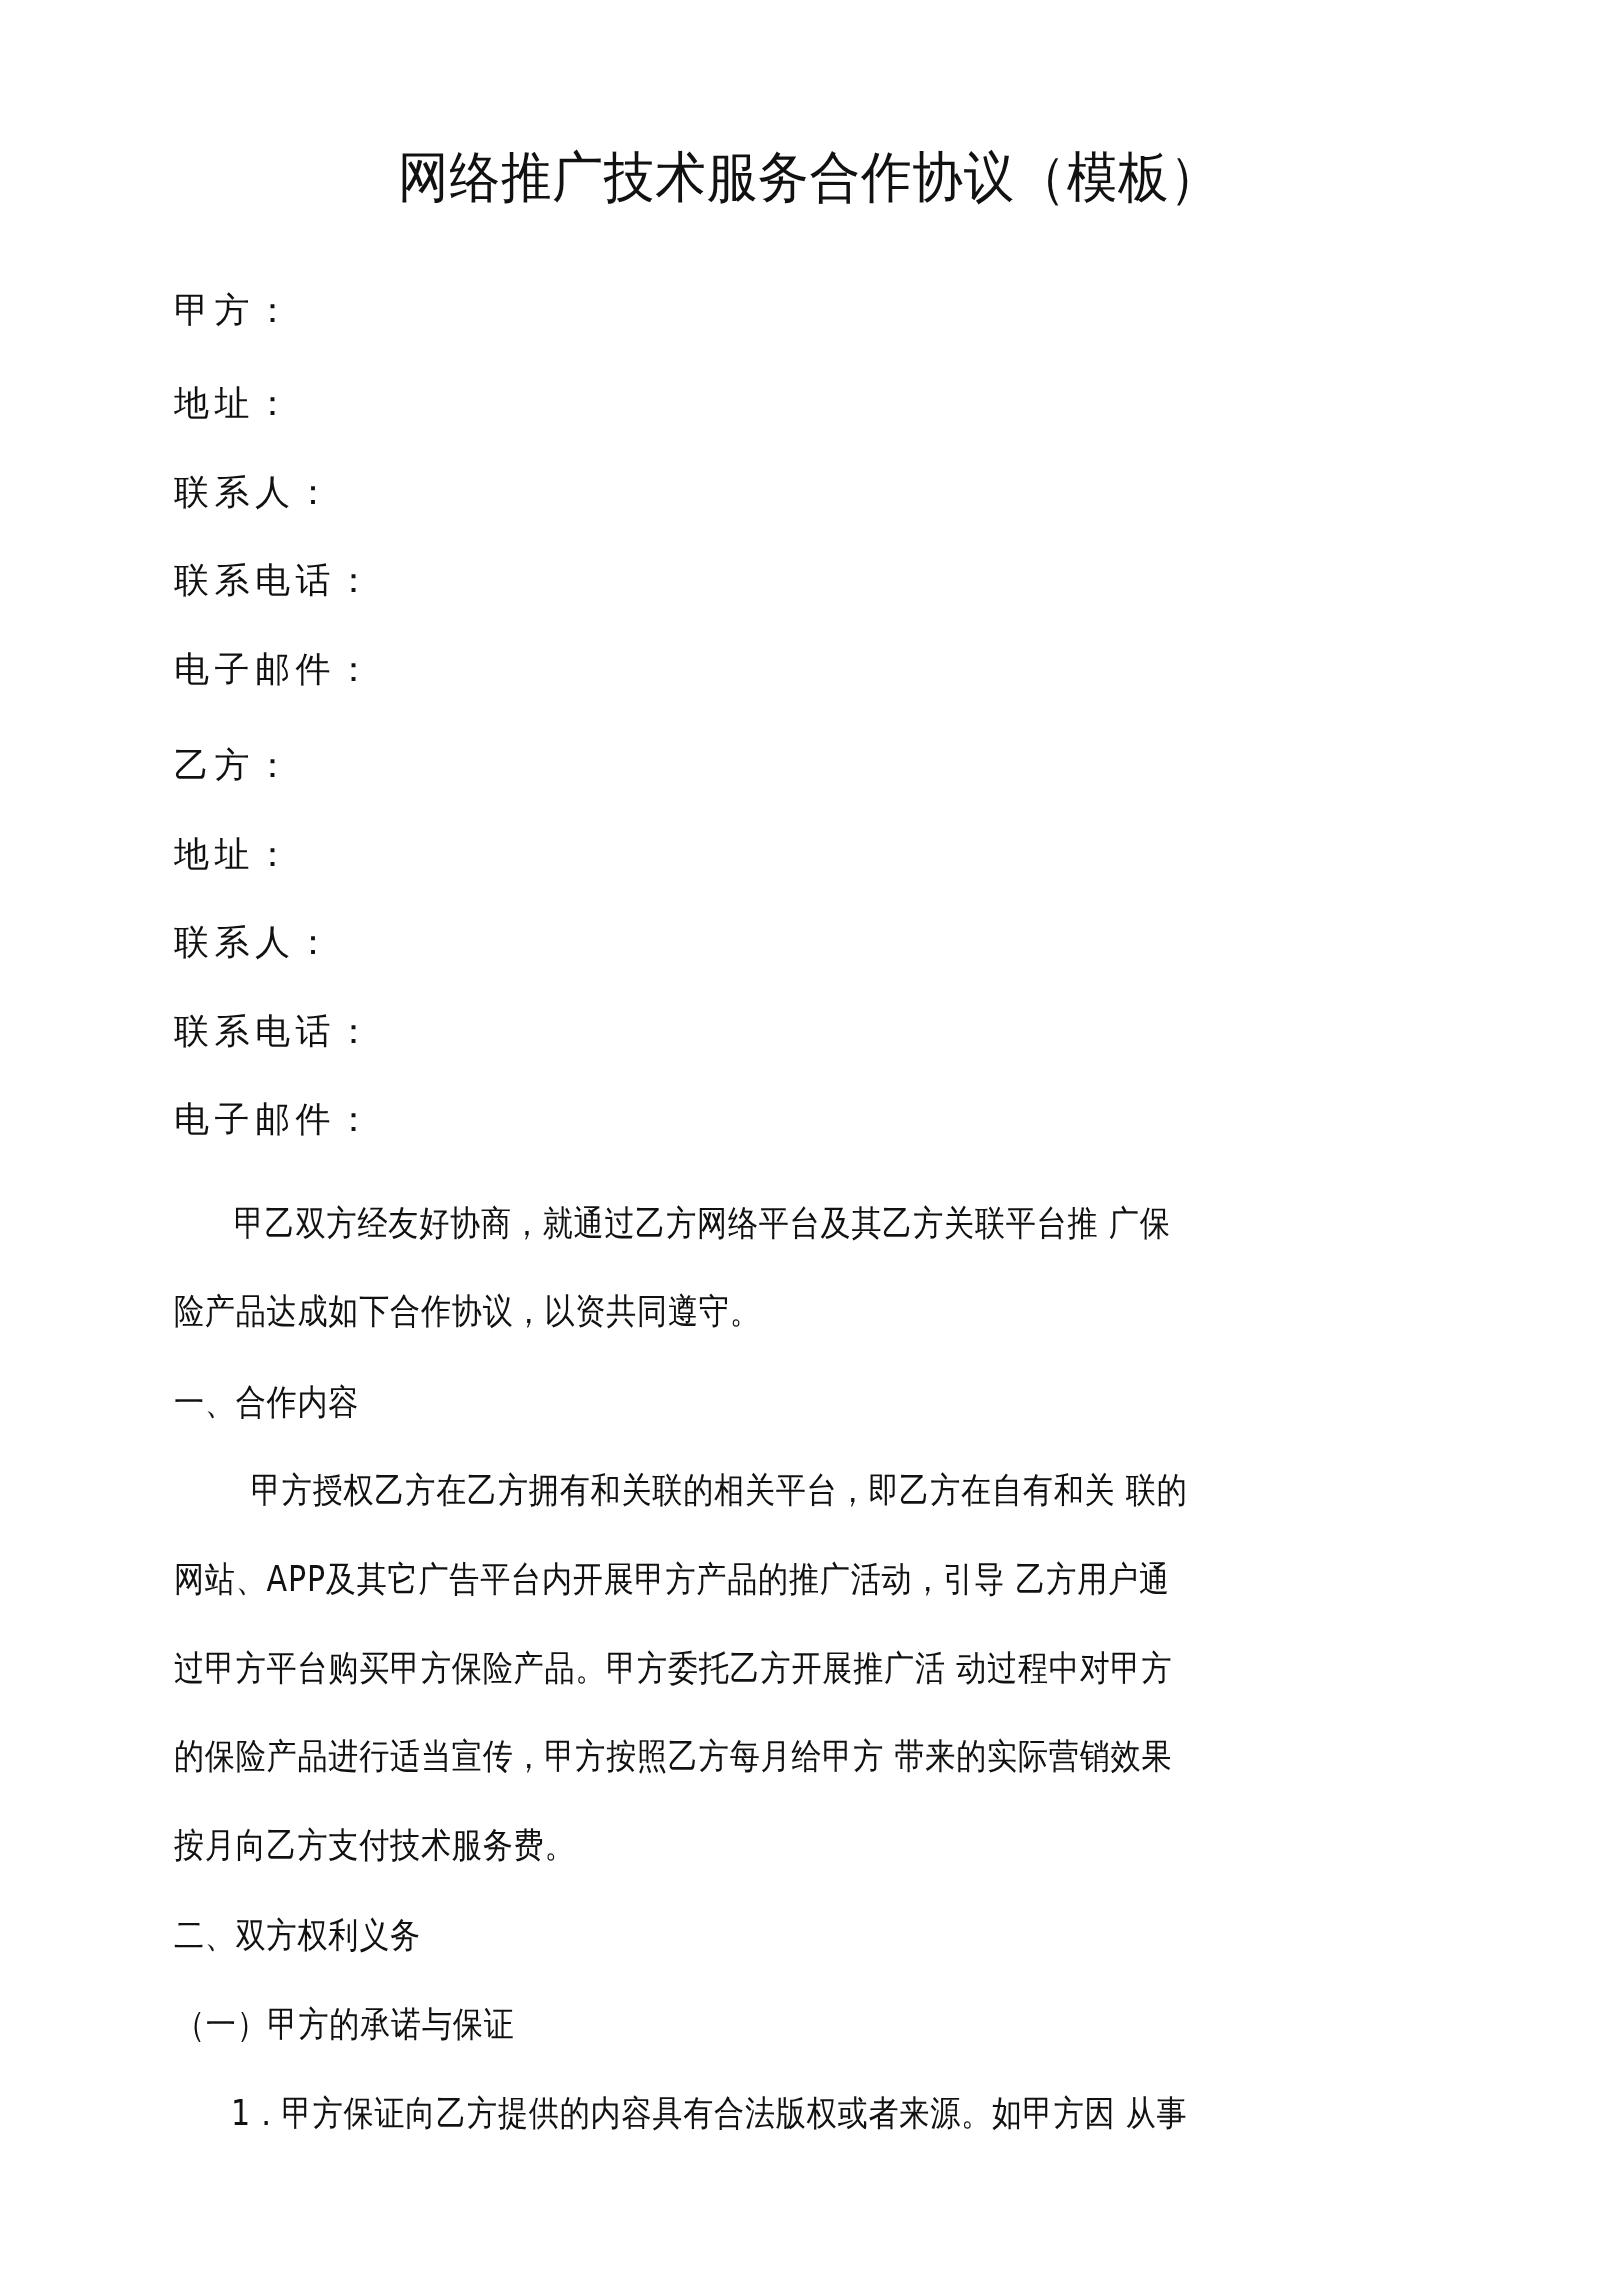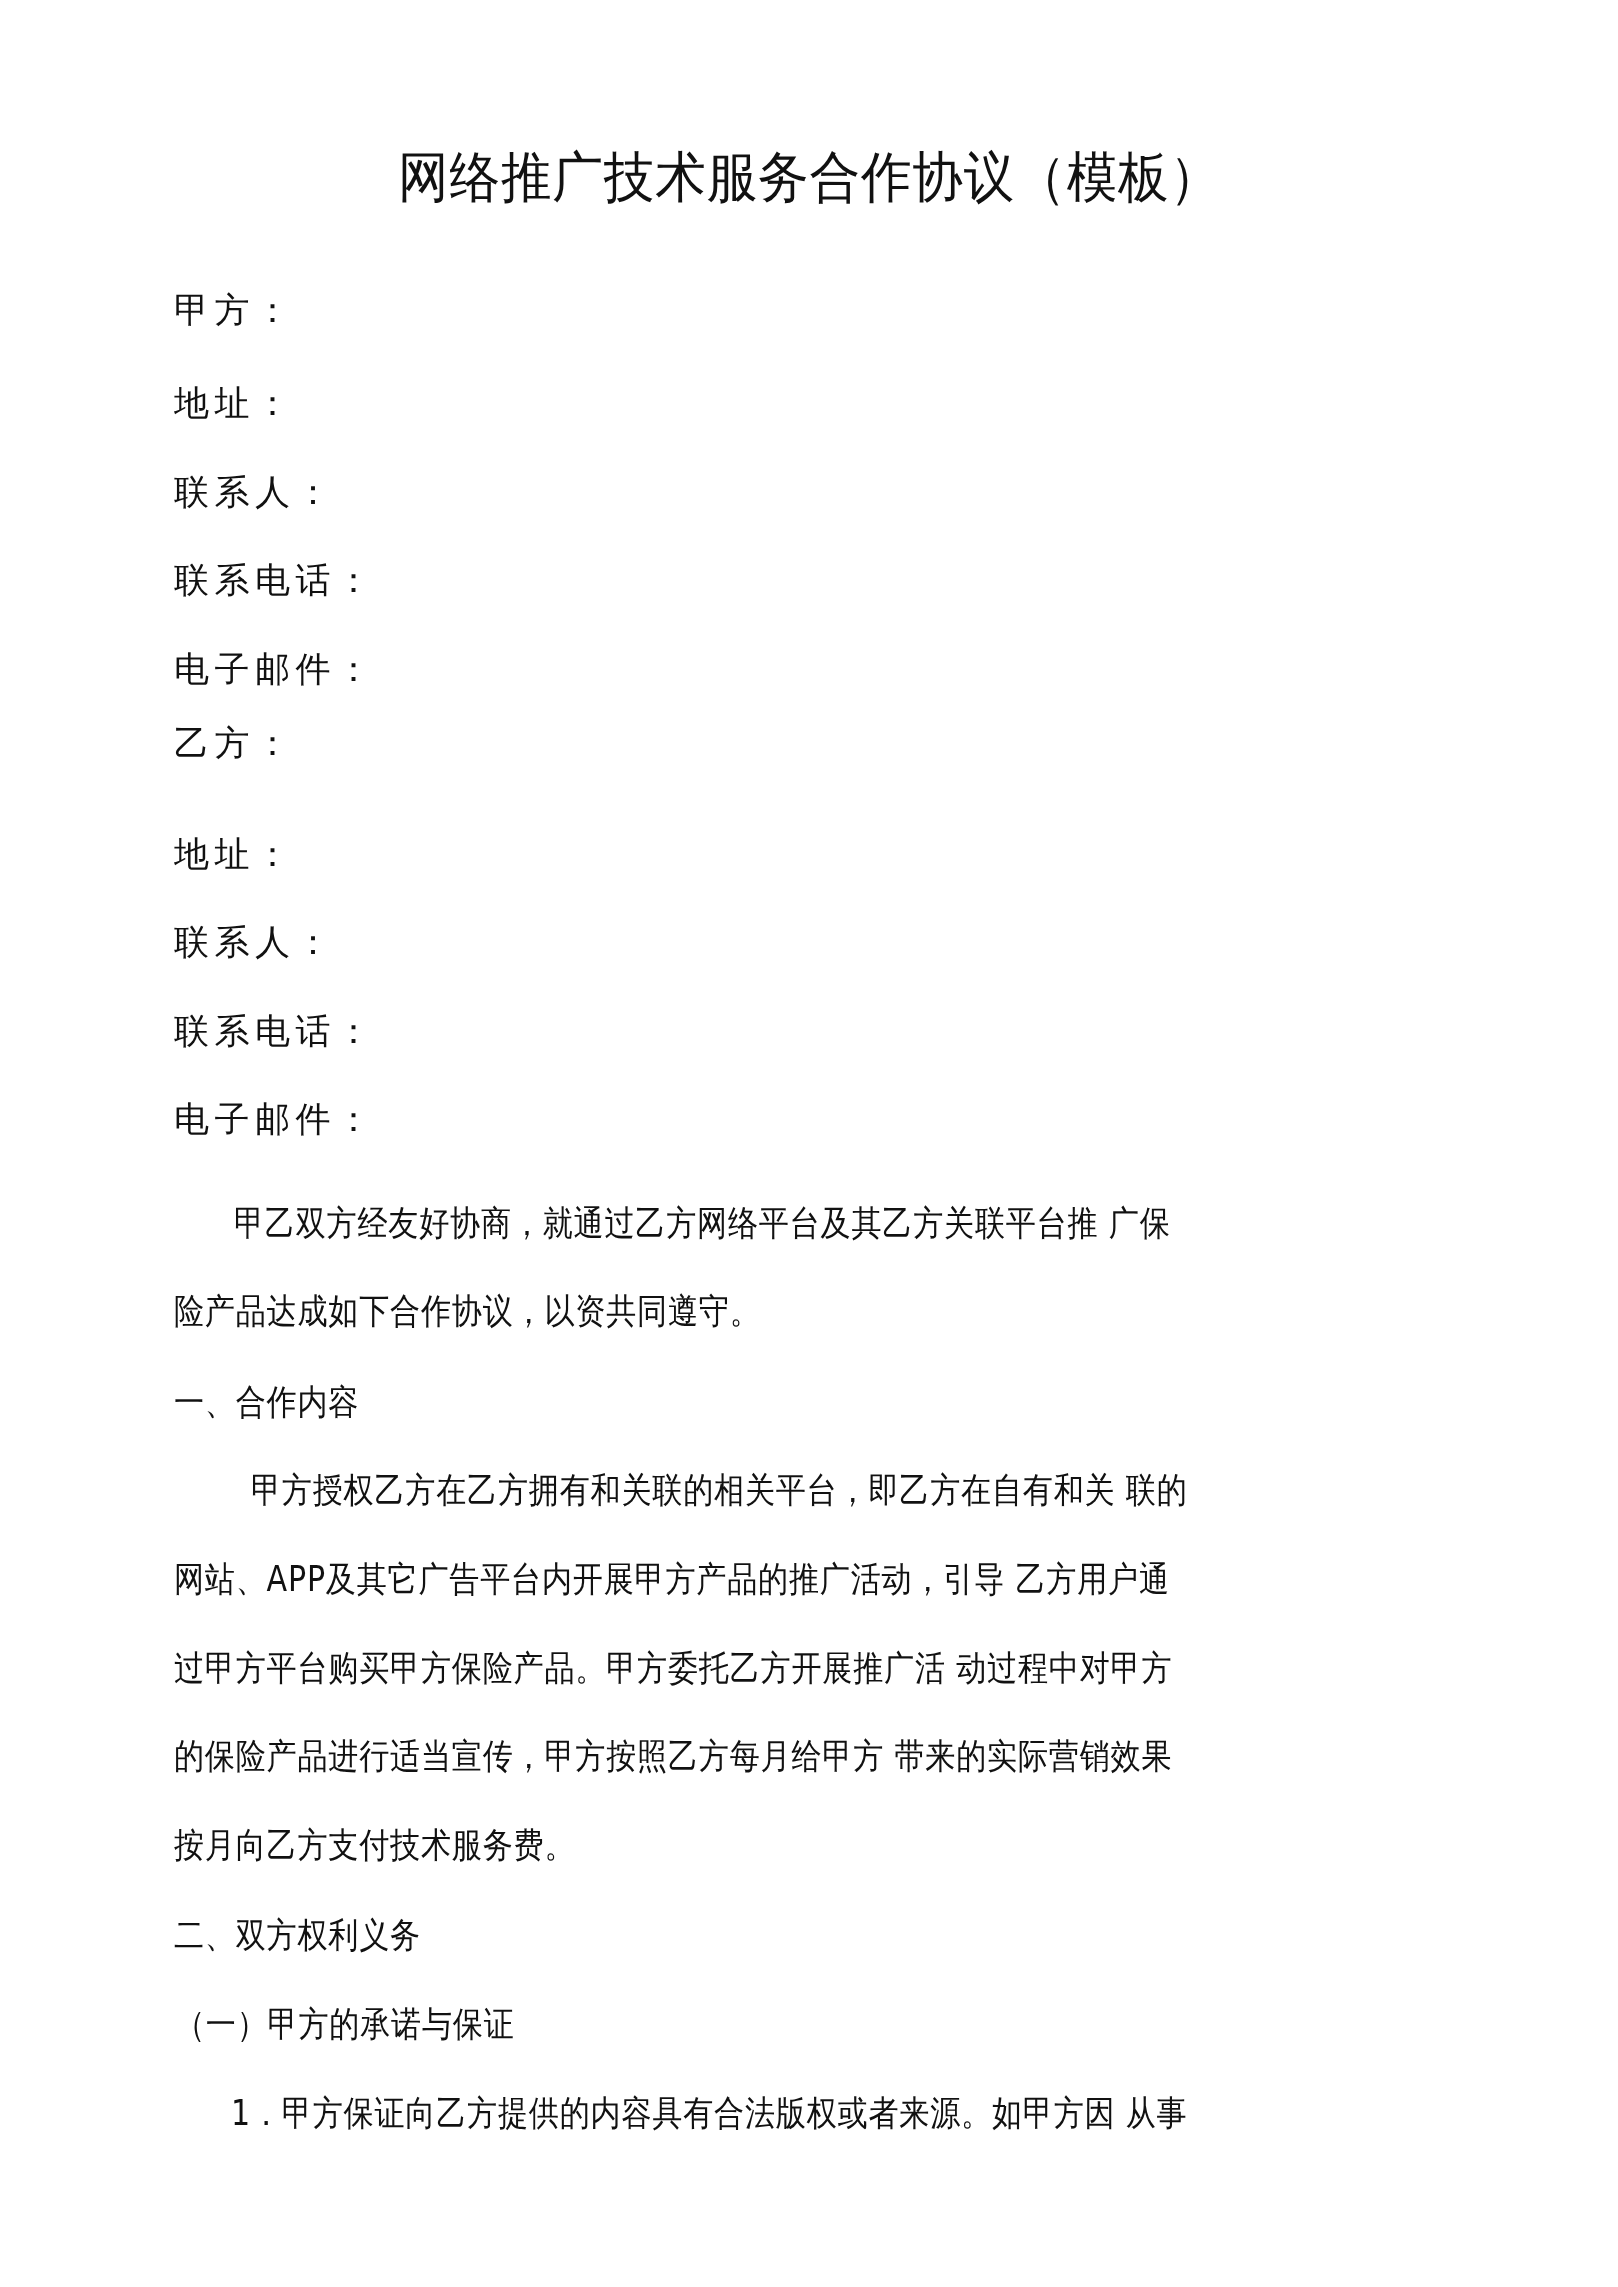--- a/index.html
+++ b/index.html
@@ -58,21 +58,21 @@
 <div class="page">
 
   <div class="title">网络推广技术服务合作协议（模板）</div>
 
   <div class="line" style="top:287px">甲方：</div>
   <div class="line" style="top:380px">地址：</div>
   <div class="line" style="top:469px">联系人：</div>
   <div class="line" style="top:557px">联系电话：</div>
   <div class="line" style="top:646px">电子邮件：</div>
 
-  <div class="line" style="top:720px">乙方：</div>
+  <div class="line" style="top:742px">乙方：</div>
   <div class="line" style="top:831px">地址：</div>
   <div class="line" style="top:919px">联系人：</div>
   <div class="line" style="top:1008px">联系电话：</div>
   <div class="line" style="top:1096px">电子邮件：</div>
 
   <div class="line narrow" style="top:1200px; left:234px">甲乙双方经友好协商，就通过乙方网络平台及其乙方关联平台推 广保</div>
   <div class="line narrow" style="top:1288px">险产品达成如下合作协议，以资共同遵守。</div>
 
   <div class="line narrow" style="top:1379px">一、合作内容</div>
   <div class="line narrow" style="top:1467px; left:251px">甲方授权乙方在乙方拥有和关联的相关平台，即乙方在自有和关 联的</div>

